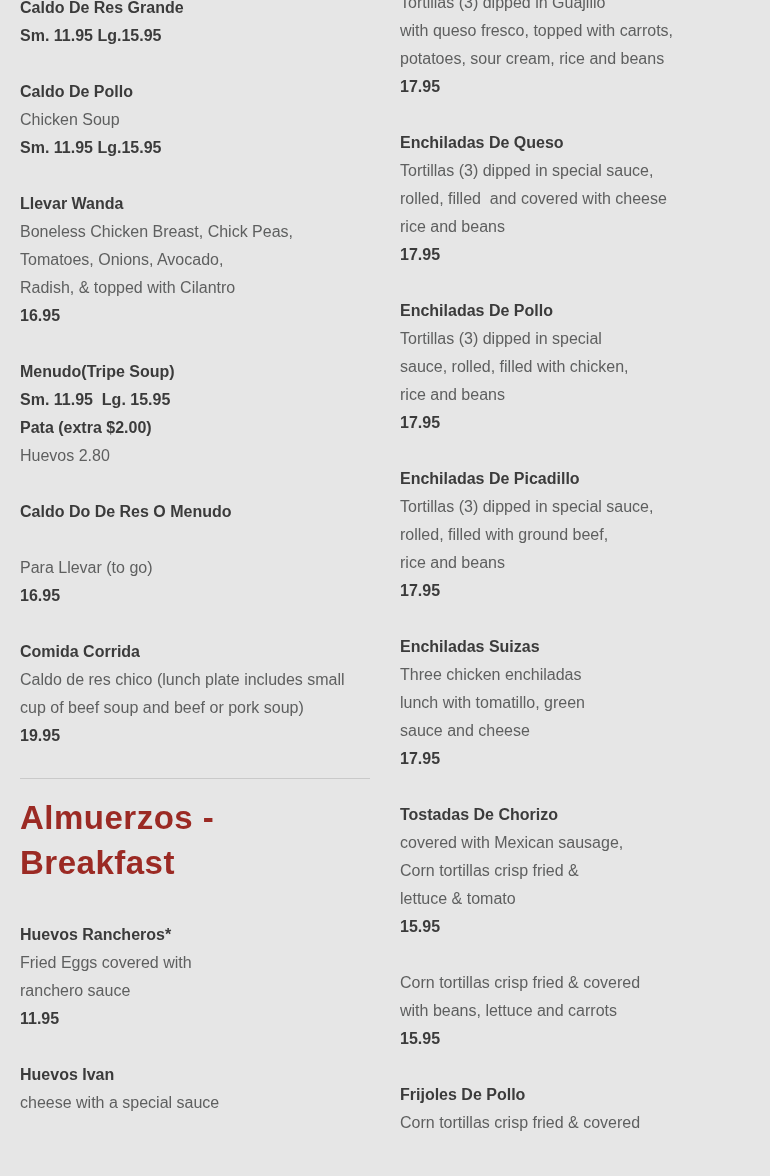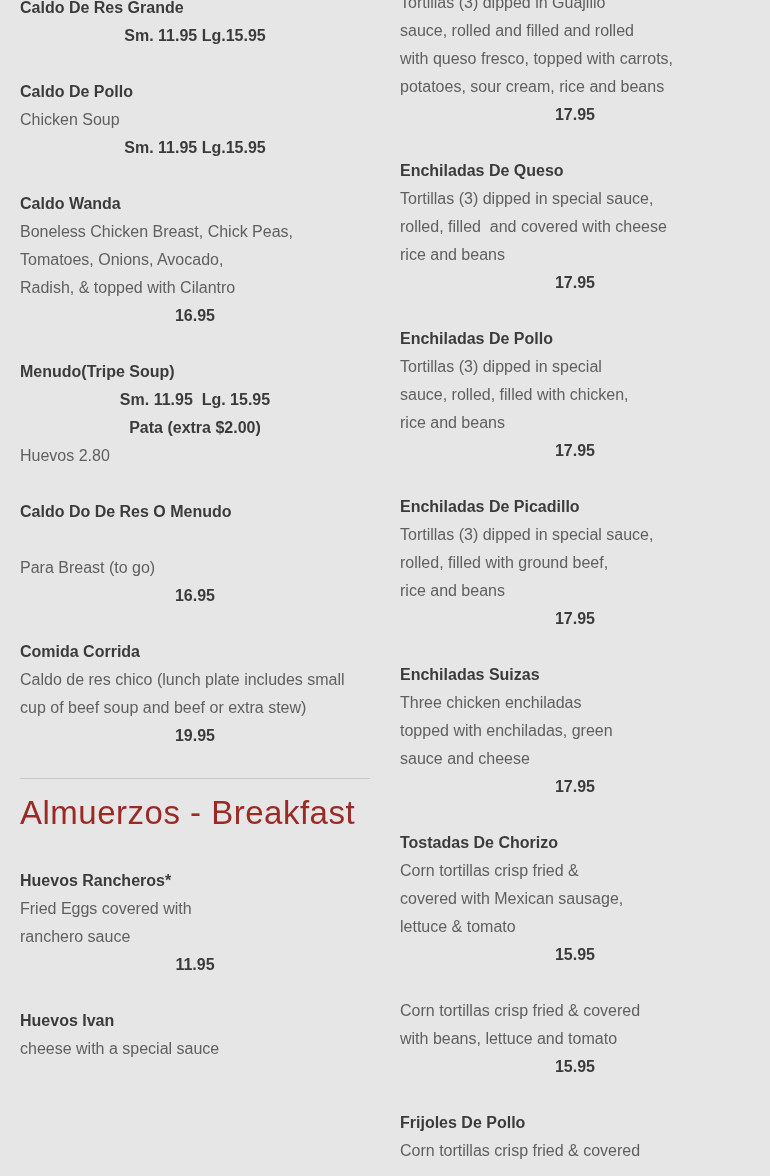--- a/index.html
+++ b/index.html
@@ -27,75 +27,75 @@
   .col-right{margin-top:-11px;}
   .menu-item{margin-bottom:28px;}
   .menu-item p{
     margin:0;
     font-size:16px;
     line-height:28px;
     white-space:pre-wrap;
   }
   .item-title{color:var(--title);font-weight:700;}
   .item-desc{color:var(--desc);font-weight:400;}
-  .item-price{color:var(--price);font-weight:700;text-align:center;}
+  .item-price{color:var(--price);font-weight:700;}
   .item-blank{min-height:28px;}
   .divider{
     border:none;
     border-top:1px solid var(--divider);
     margin:20px 0 0 0;
     width:350px;
   }
   .section-heading{
     margin:16px 0 36px 0;
     font-size:33px;
-    line-height:36px;
-    font-weight:400;
+    line-height:45px;
+    font-weight:700;
     letter-spacing:0.5px;
     color:var(--accent);
   }
 </style>
 </head>
 <body>
 
 <div class="menu">
   <div class="col col-left">
     <div class="items" id="items-left-top">
         <div class="menu-item">
           <p class="item-title">Caldo De Res Grande</p>
           <p class="item-price">Sm. 11.95 Lg.15.95</p>
         </div>
         <div class="menu-item">
           <p class="item-title">Caldo De Pollo</p>
           <p class="item-desc">Chicken Soup</p>
           <p class="item-price">Sm. 11.95 Lg.15.95</p>
         </div>
         <div class="menu-item">
-          <p class="item-title">Caldo Wanda</p>
+          <p class="item-title">Llevar Wanda</p>
           <p class="item-desc">Boneless Chicken Breast, Chick Peas,</p>
           <p class="item-desc">Tomatoes, Onions, Avocado,</p>
           <p class="item-desc">Radish, &amp; topped with Cilantro</p>
           <p class="item-price">16.95</p>
         </div>
         <div class="menu-item">
           <p class="item-title">Menudo(Tripe Soup)</p>
           <p class="item-price">Sm. 11.95  Lg. 15.95</p>
           <p class="item-price">Pata (extra $2.00)</p>
           <p class="item-desc">Huevos 2.80</p>
         </div>
         <div class="menu-item">
           <p class="item-title">Caldo Do De Res O Menudo</p>
           <p class="item-blank">&nbsp;</p>
-          <p class="item-desc">Para Breast (to go)</p>
+          <p class="item-desc">Para Llevar (to go)</p>
           <p class="item-price">16.95</p>
         </div>
         <div class="menu-item">
           <p class="item-title">Comida Corrida</p>
           <p class="item-desc">Caldo de res chico (lunch plate includes small</p>
-          <p class="item-desc">cup of beef soup and beef or extra stew)</p>
+          <p class="item-desc">cup of beef soup and beef or pork soup)</p>
           <p class="item-price">19.95</p>
         </div>
       </div>
     <hr class="divider">
     <h2 class="section-heading">Almuerzos - Breakfast</h2>
     <div class="items" id="items-left-bottom">
         <div class="menu-item">
           <p class="item-title">Huevos Rancheros*</p>
           <p class="item-desc">Fried Eggs covered with</p>
           <p class="item-desc">ranchero sauce</p>
@@ -104,21 +104,20 @@
         <div class="menu-item">
           <p class="item-title">Huevos Ivan</p>
           <p class="item-desc">cheese with a special sauce</p>
         </div>
       </div>
   </div>
   <div class="col col-right">
     <div class="items" id="items-right">
         <div class="menu-item">
           <p class="item-desc">Tortillas (3) dipped in Guajillo</p>
-          <p class="item-desc">sauce, rolled and filled and rolled</p>
           <p class="item-desc">with queso fresco, topped with carrots,</p>
           <p class="item-desc">potatoes, sour cream, rice and beans</p>
           <p class="item-price">17.95</p>
         </div>
         <div class="menu-item">
           <p class="item-title">Enchiladas De Queso</p>
           <p class="item-desc">Tortillas (3) dipped in special sauce,</p>
           <p class="item-desc">rolled, filled  and covered with cheese</p>
           <p class="item-desc">rice and beans</p>
           <p class="item-price">17.95</p>
@@ -133,34 +132,34 @@
         <div class="menu-item">
           <p class="item-title">Enchiladas De Picadillo</p>
           <p class="item-desc">Tortillas (3) dipped in special sauce,</p>
           <p class="item-desc">rolled, filled with ground beef,</p>
           <p class="item-desc">rice and beans</p>
           <p class="item-price">17.95</p>
         </div>
         <div class="menu-item">
           <p class="item-title">Enchiladas Suizas</p>
           <p class="item-desc">Three chicken enchiladas</p>
-          <p class="item-desc">topped with enchiladas, green</p>
+          <p class="item-desc">lunch with tomatillo, green</p>
           <p class="item-desc">sauce and cheese</p>
           <p class="item-price">17.95</p>
         </div>
         <div class="menu-item">
           <p class="item-title">Tostadas De Chorizo</p>
+          <p class="item-desc">covered with Mexican sausage,</p>
           <p class="item-desc">Corn tortillas crisp fried &amp;</p>
-          <p class="item-desc">covered with Mexican sausage,</p>
           <p class="item-desc">lettuce &amp; tomato</p>
           <p class="item-price">15.95</p>
         </div>
         <div class="menu-item">
           <p class="item-desc">Corn tortillas crisp fried &amp; covered</p>
-          <p class="item-desc">with beans, lettuce and tomato</p>
+          <p class="item-desc">with beans, lettuce and carrots</p>
           <p class="item-price">15.95</p>
         </div>
         <div class="menu-item">
           <p class="item-title">Frijoles De Pollo</p>
           <p class="item-desc">Corn tortillas crisp fried &amp; covered</p>
         </div>
       </div>
   </div>
 </div>
 

